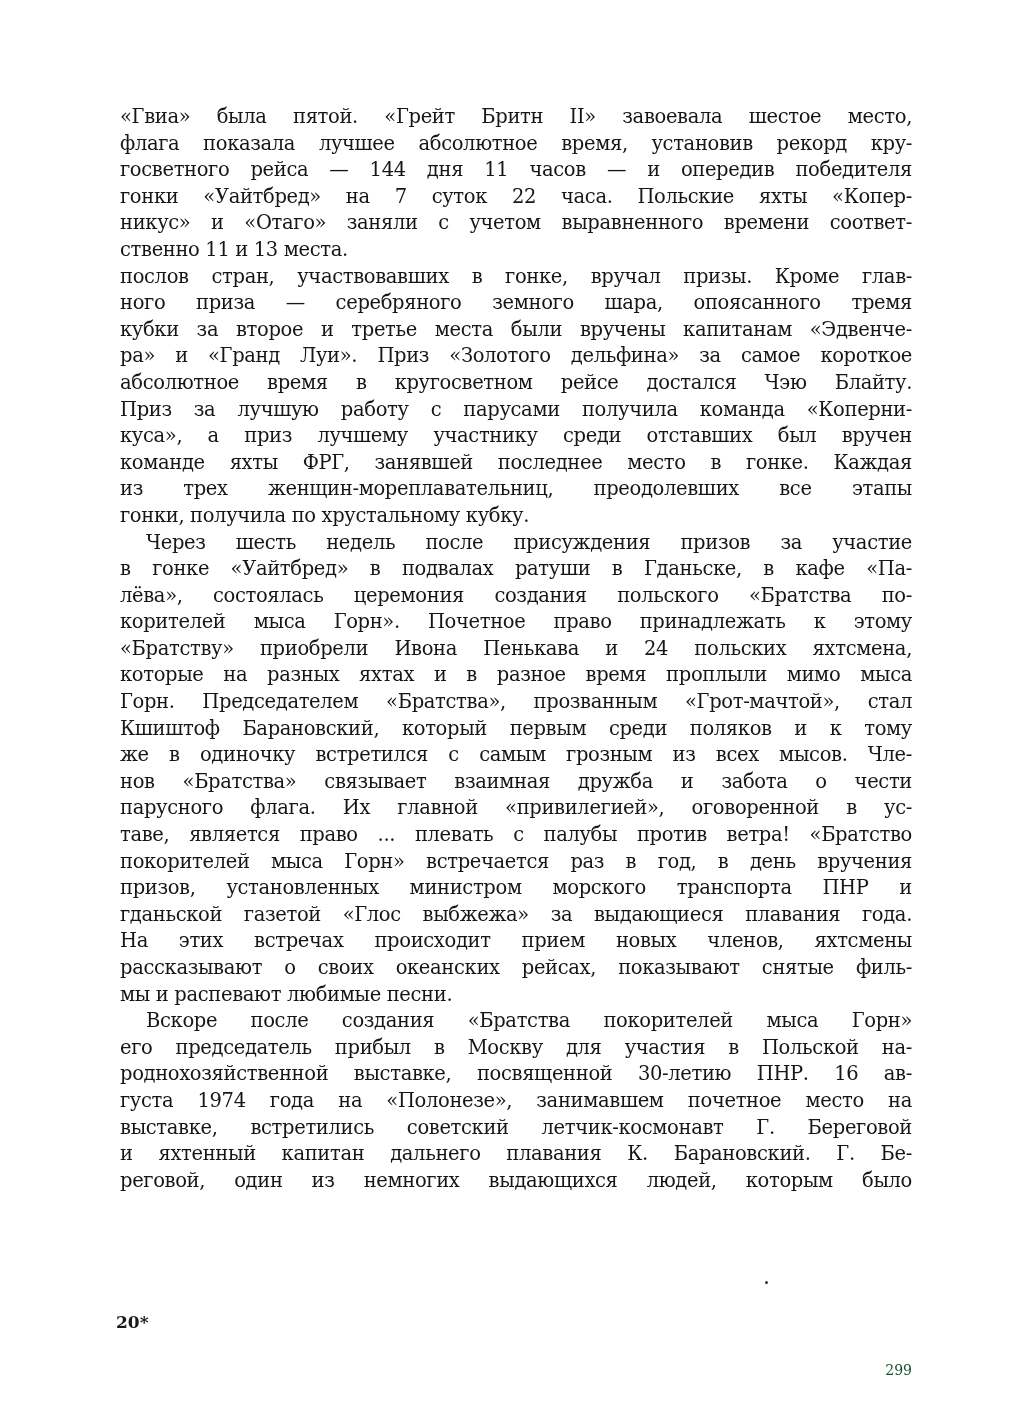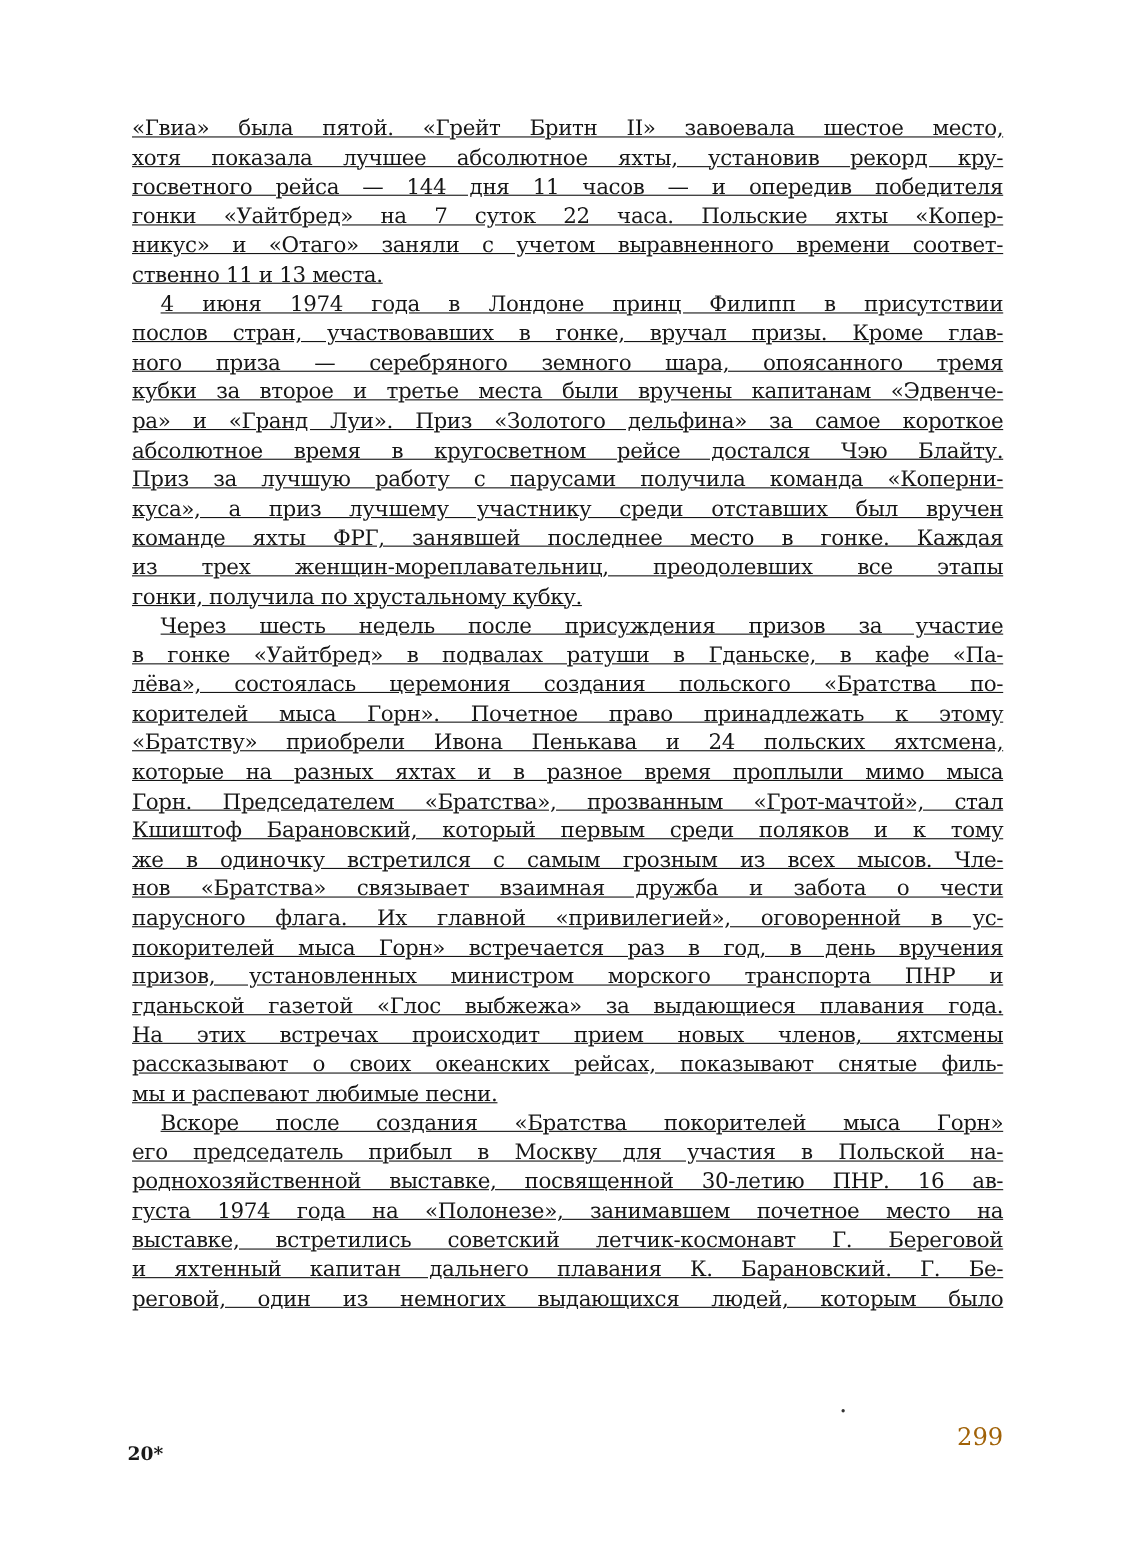--- a/index.html
+++ b/index.html
@@ -25,71 +25,69 @@
       letter-spacing: -0.35px;
       word-spacing: 0px;
     }
     .line {
       display: block;
       height: 26.6px;
       white-space: nowrap;
       text-align: justify;
       text-align-last: justify;
       overflow: visible;
-      text-decoration: underline;
     }
     .line.last {
       text-align-last: left;
     }
     .line.indent {
       padding-left: 26px;
     }
     .footer-left {
       position: absolute;
       left: 116px;
       top: 1312px;
       font-family: "DejaVu Serif", "Liberation Serif", serif;
       font-size: 17px;
       font-weight: bold;
       color: #1a1a1a;
     }
     .footer-right {
       position: absolute;
       right: 118px;
-      top: 1295px;
+      top: 1362px;
       font-family: "DejaVu Serif", "Liberation Serif", serif;
-      font-size: 22px;
-      color: #a16207;
+      font-size: 14px;
+      color: #14532d;
     }
     .speck {
       position: absolute;
       left: 765px;
       top: 1281px;
       width: 3px;
       height: 3px;
       background: #333;
       border-radius: 50%;
     }
   </style>
 </head>
 <body>
 
 <div class="page">
 
   <div>
     <span class="line">«Гвиа» была пятой. «Грейт Бритн II» завоевала шестое место,</span>
-    <span class="line">хотя показала лучшее абсолютное яхты, установив рекорд кру-</span>
+    <span class="line">флага показала лучшее абсолютное время, установив рекорд кру-</span>
     <span class="line">госветного рейса — 144 дня 11 часов — и опередив победителя</span>
     <span class="line">гонки «Уайтбред» на 7 суток 22 часа. Польские яхты «Копер-</span>
     <span class="line">никус» и «Отаго» заняли с учетом выравненного времени соответ-</span>
     <span class="line last">ственно 11 и 13 места.</span>
   </div>
 
   <div>
-    <span class="line indent">4 июня 1974 года в Лондоне принц Филипп в присутствии</span>
     <span class="line">послов стран, участвовавших в гонке, вручал призы. Кроме глав-</span>
     <span class="line">ного приза — серебряного земного шара, опоясанного тремя</span>
     <span class="line">кубки за второе и третье места были вручены капитанам «Эдвенче-</span>
     <span class="line">ра» и «Гранд Луи». Приз «Золотого дельфина» за самое короткое</span>
     <span class="line">абсолютное время в кругосветном рейсе достался Чэю Блайту.</span>
     <span class="line">Приз за лучшую работу с парусами получила команда «Коперни-</span>
     <span class="line">куса», а приз лучшему участнику среди отставших был вручен</span>
     <span class="line">команде яхты ФРГ, занявшей последнее место в гонке. Каждая</span>
     <span class="line">из трех женщин-мореплавательниц, преодолевших все этапы</span>
     <span class="line last">гонки, получила по хрустальному кубку.</span>
@@ -100,20 +98,21 @@
     <span class="line">в гонке «Уайтбред» в подвалах ратуши в Гданьске, в кафе «Па-</span>
     <span class="line">лёва», состоялась церемония создания польского «Братства по-</span>
     <span class="line">корителей мыса Горн». Почетное право принадлежать к этому</span>
     <span class="line">«Братству» приобрели Ивона Пенькава и 24 польских яхтсмена,</span>
     <span class="line">которые на разных яхтах и в разное время проплыли мимо мыса</span>
     <span class="line">Горн. Председателем «Братства», прозванным «Грот-мачтой», стал</span>
     <span class="line">Кшиштоф Барановский, который первым среди поляков и к тому</span>
     <span class="line">же в одиночку встретился с самым грозным из всех мысов. Чле-</span>
     <span class="line">нов «Братства» связывает взаимная дружба и забота о чести</span>
     <span class="line">парусного флага. Их главной «привилегией», оговоренной в ус-</span>
+    <span class="line">таве, является право ... плевать с палубы против ветра! «Братство</span>
     <span class="line">покорителей мыса Горн» встречается раз в год, в день вручения</span>
     <span class="line">призов, установленных министром морского транспорта ПНР и</span>
     <span class="line">гданьской газетой «Глос выбжежа» за выдающиеся плавания года.</span>
     <span class="line">На этих встречах происходит прием новых членов, яхтсмены</span>
     <span class="line">рассказывают о своих океанских рейсах, показывают снятые филь-</span>
     <span class="line last">мы и распевают любимые песни.</span>
   </div>
 
   <div>
     <span class="line indent">Вскоре после создания «Братства покорителей мыса Горн»</span>

